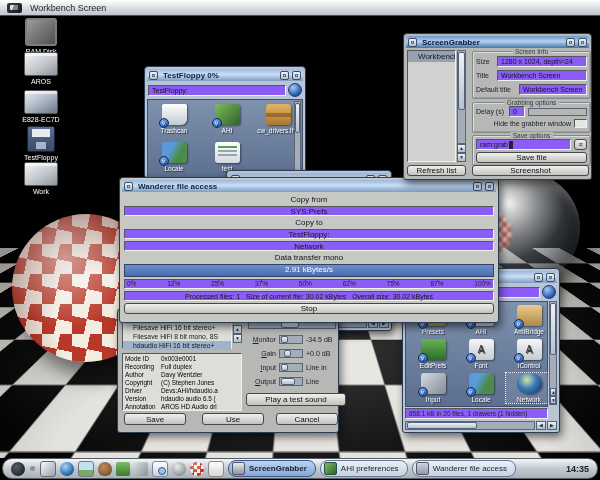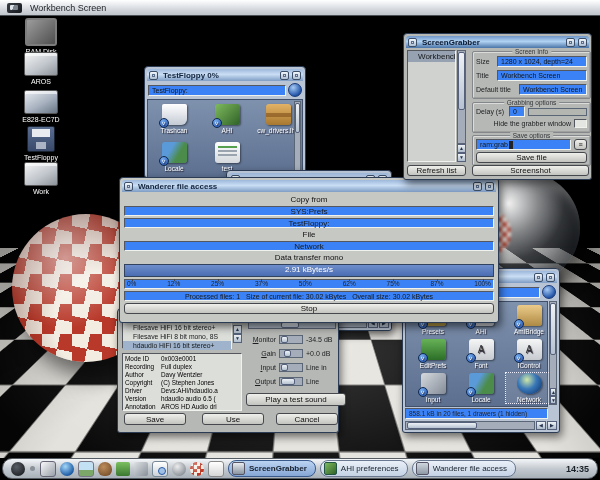--- a/index.html
+++ b/index.html
@@ -62,21 +62,21 @@
     font-size:8px;font-weight:bold;color:#13243e;
     background:linear-gradient(#9db8dc,#cadef4 45%,#7e9cc4);}
   .win.active .tbar{background:linear-gradient(#6e96c8,#b2d2f2 45%,#4a74a8);color:#0a1830;}
   .tbtn{width:9px;height:9px;border:1px solid #3d4f68;border-radius:2px;flex:none;position:relative;
     background:linear-gradient(#f2f6fa,#aebfd4);box-sizing:border-box;}
   .tbtn::after{content:"";position:absolute;left:2px;top:2px;right:2px;bottom:2px;border:1px solid #5a6f8c;}
   .ttl{flex:1;overflow:hidden;white-space:nowrap;padding-left:2px;}
 
   .btn{background:linear-gradient(#efefec,#c3c4c0);border:1px solid #45484c;border-radius:3px;
     font-size:8px;color:#111;display:flex;align-items:center;justify-content:center;box-sizing:border-box;}
-  .sunk{background:#3b82f6;border:1px solid;border-color:#54585e #f0f2ee #f0f2ee #54585e;box-sizing:border-box;}
+  .sunk{background:#8b5cf6;border:1px solid;border-color:#54585e #f0f2ee #f0f2ee #54585e;box-sizing:border-box;}
   .u::first-letter{text-decoration:underline;}
 
   .vtrack,.htrack{background:#a4adb9;border:1px solid #5a6576;box-sizing:border-box;}
   .knob{background:linear-gradient(#eef2f6,#b6c2d2);border:1px solid #55617a;border-radius:2px;box-sizing:border-box;}
   .sbtn{background:linear-gradient(#eef2f6,#aebccc);border:1px solid #55617a;color:#24344c;font-size:5px;
     line-height:7px;text-align:center;box-sizing:border-box;}
 
   
   .slate{background:linear-gradient(#7e91ad,#5c6f8f);}
   .cell{position:absolute;text-align:center;color:#fff;font-size:6.5px;text-shadow:1px 1px 1px #223;}
@@ -406,22 +406,22 @@
   <div class="win" style="left:119px;top:177px;width:380px;height:146px;z-index:6;background:#c6c8c4;">
     <div class="tbar">
       <span class="tbtn"></span>
       <span class="ttl">Wanderer file access</span>
       <span class="tbtn"></span>
       <span class="tbtn"></span>
     </div>
     <div style="display:flex;flex-direction:column;gap:2px;padding:3px 2px 2px 2px;">
       <div class="trow-label">Copy from</div>
       <div class="sunk trow-field">SYS:Prefs</div>
+      <div class="trow-label">Copy to</div>
       <div class="sunk trow-field">TestFloppy:</div>
-      <div class="trow-label">File</div>
       <div class="sunk trow-field">Network</div>
       <div class="trow-label">Data transfer mono</div>
       <div class="trow-bar">2.91 kBytes/s</div>
       <div class="sunk scale">
         <span>0%</span>
         <span>12%</span>
         <span>25%</span>
         <span>37%</span>
         <span>50%</span>
         <span>62%</span>

